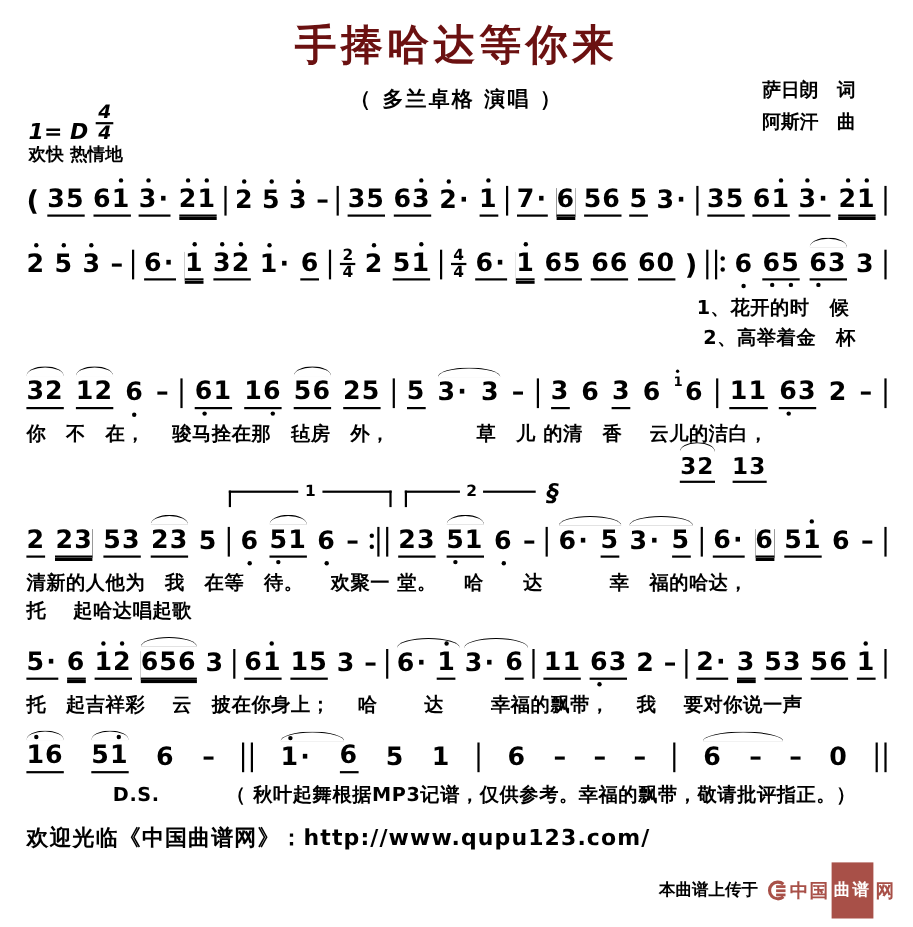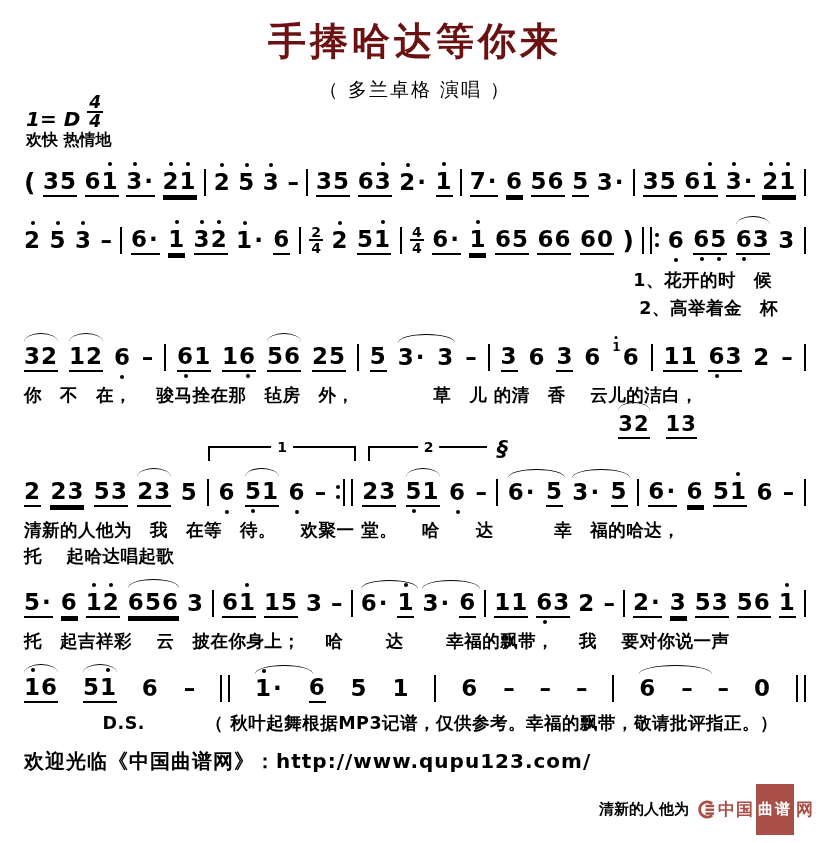--- a/index.html
+++ b/index.html
@@ -3,21 +3,21 @@
 <meta charset="utf-8">
 <style>
   html,body{margin:0;padding:0;background:#fff;}
   .page{position:relative;width:830px;height:843px;box-sizing:border-box;
         padding:6px 24px 0 24px;background:#fff;overflow:hidden;
         font-family:"DejaVu Sans","Liberation Sans",sans-serif;color:#000;}
   
   .header{position:relative;height:140px;}
   .title{margin:10px 0 0 0;text-align:center;font-size:38px;font-weight:bold;
          letter-spacing:4px;}
-  .subtitle{margin-top:10px;text-align:center;font-size:19px;font-weight:normal;letter-spacing:2px;}
+  .subtitle{margin-top:10px;text-align:center;font-size:19px;font-weight:bold;letter-spacing:2px;}
   .credits{position:absolute;right:28px;top:52px;font-size:17px;font-weight:bold;line-height:1.7;text-align:left;}
   .keyrow{position:absolute;left:2px;top:78px;display:flex;align-items:flex-end;gap:7px;
           font-size:20px;font-weight:bold;font-style:italic;}
   .tempo{position:absolute;left:2px;top:114px;font-size:16px;font-weight:bold;}
   .ts{display:inline-flex;flex-direction:column;align-items:center;font-weight:bold;line-height:1.02;}
   .ts .num{border-bottom:2px solid #000;padding:0 2px;}
   .keyrow .ts{font-size:17px;}
   
   .score{position:relative;}
   .mline{position:relative;display:flex;justify-content:space-between;align-items:center;
@@ -63,20 +63,24 @@
   .logo-txt{font-size:17px;letter-spacing:1px;}
   .logo-block{color:#fff;padding:16px 2px;font-size:15px;letter-spacing:2px;line-height:1.25;}
 </style>
 </head>
 <body>
 
 <div class="page">
   <div class="header">
     <h1 class="title" style="color: rgb(107, 17, 17);">手捧哈达等你来</h1>
     <div class="subtitle">（ 多兰卓格 演唱 ）</div>
+    <div class="credits">
+      <div>萨日朗　词</div>
+      <div>阿斯汗　曲</div>
+    </div>
     <div class="keyrow">
       <span>1= D</span>
       <span class="ts">
         <span class="num">4</span>
         <span>4</span>
       </span>
     </div>
     <div class="tempo">欢快 热情地</div>
   </div>
 
@@ -502,21 +506,21 @@
         <span class="dash">–</span>
         <span class="note">
           <span class="body"><span class="digit">0</span></span>
         </span>
         <span class="dbar"></span>
       </div><div class="lyr" style="margin-top: 1px;">　　　　 D.S.　　　 （ 秋叶起舞根据MP3记谱，仅供参考。幸福的飘带，敬请批评指正。）</div></div>
 
   <div class="welcome">欢迎光临《中国曲谱网》：http://www.qupu123.com/</div>
 
   <div class="uploader">
-    <span>清新的人他为</span>
+    <span>本曲谱上传于</span>
     <span class="logo">
       <svg width="19" height="19" viewBox="0 0 20 20">
         <path d="M16 4 A8 8 0 1 0 16 16" fill="none" stroke="#a85048" stroke-width="3"></path>
         <rect x="9" y="5" width="9" height="2.6" fill="#a85048"></rect>
         <rect x="9" y="9" width="9" height="2.6" fill="#a85048"></rect>
         <rect x="9" y="13" width="9" height="2.6" fill="#a85048"></rect>
       </svg>
       <span class="logo-txt" style="color: rgb(168, 80, 72);">中国</span>
       <span class="logo-block" style="background: rgb(168, 80, 72);">曲谱</span>
       <span class="logo-txt" style="color: rgb(168, 80, 72);">网</span>

